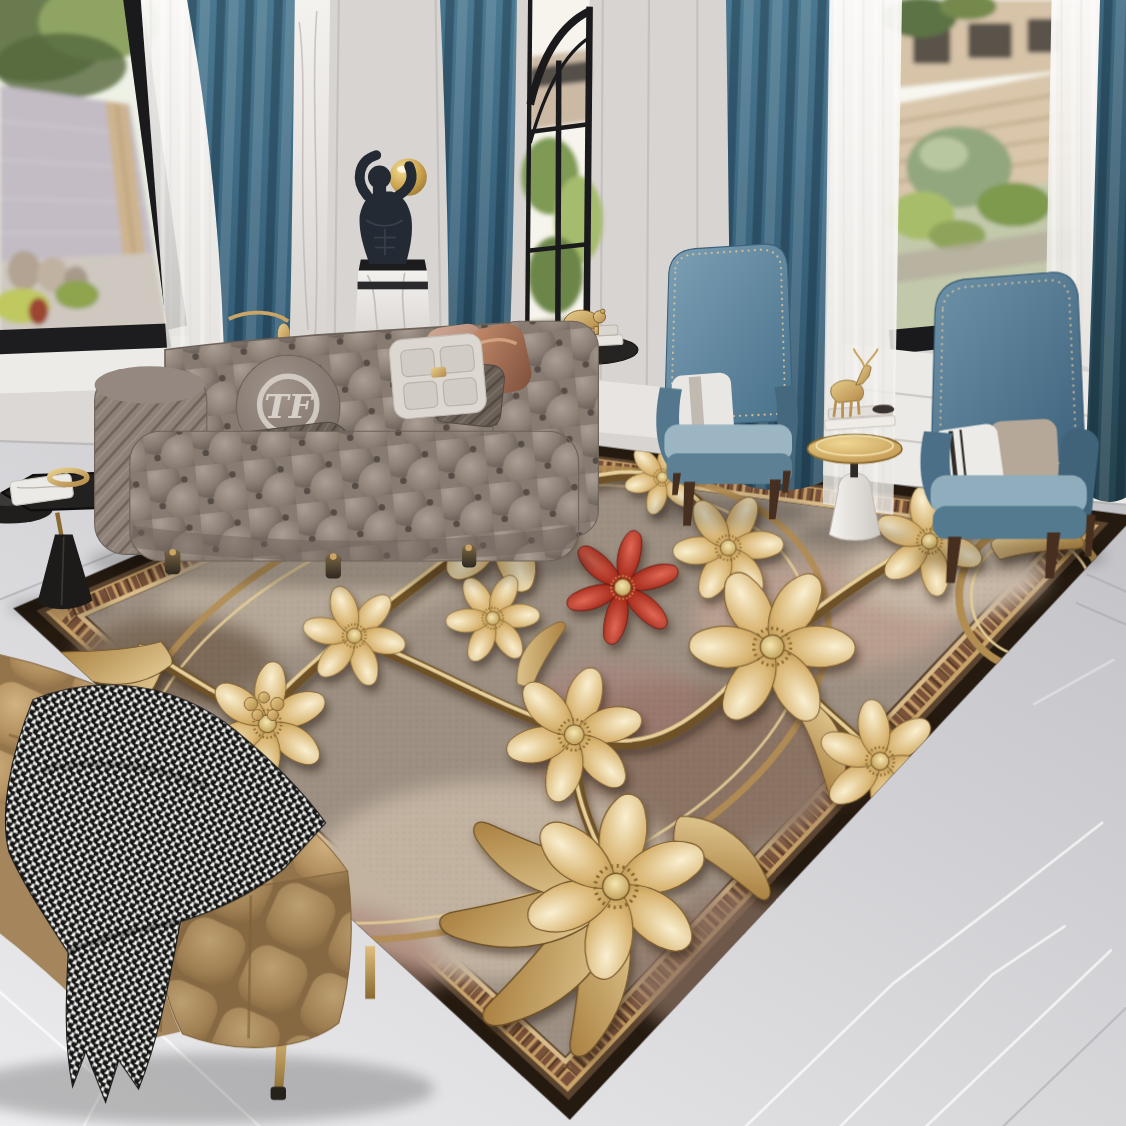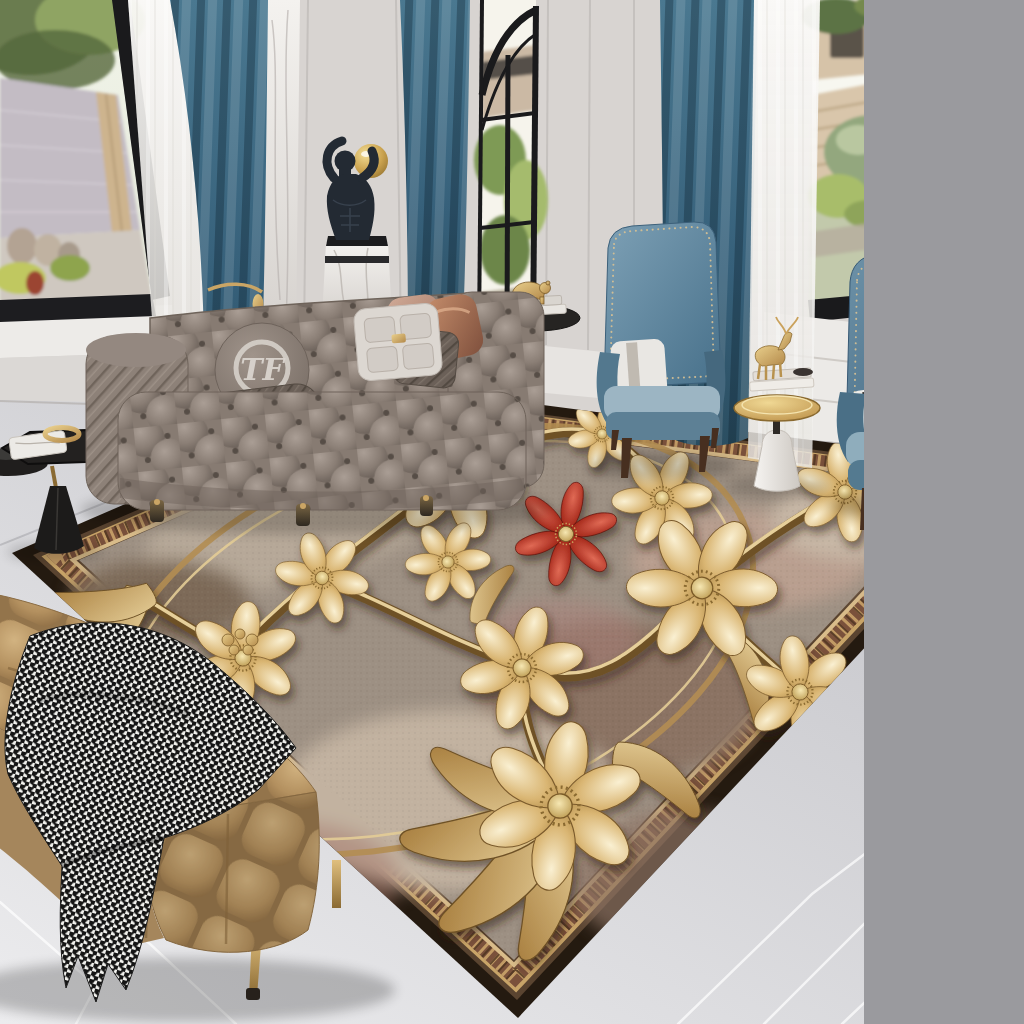--- a/index.html
+++ b/index.html
@@ -1,16 +1,16 @@
 <!DOCTYPE html>
 <html style="--wall: #d8d4d1; --wall_shadow: #c7c3c0; --trim_white: #edebe8; --window_frame: #1a1a1c; --sky: #f4f6ec; --foliage: #7d9552; --foliage_dark: #55683c; --fence_stone: #c3bcc4; --fence_wood: #d4c0a4; --lawn: #c2c9ab; --sheer: #f5f4f1; --curtain_teal: #42708a; --curtain_teal_dark: #2b4e61; --marble_floor: #d9d9db; --marble_floor_dark: #bfbfc4; --marble_vein: #ffffff; --floor_seam: #a6a6ab; --sofa_gray: #8d8178; --sofa_gray_dark: #6e635a; --pillow_white: #dcd7d1; --pillow_dark: #6b6058; --pillow_copper: #b97f5f; --pillow_blush: #c9a28e; --chair_blue: #5f8399; --chair_blue_dark: #3f637b; --chair_seat: #9cb5c3; --chair_leg_brown: #472f20; --nailhead_gold: #d8c193; --statue_black: #232a33; --pedestal_marble: #efece9; --sphere_gold: #d4b166; --table_black: #232120; --table_gold: #cfa75d; --cone_white: #f1efec; --bench_tan: #b3905f; --bench_tan_dark: #9c7a4e; --throw_white: #f2f2ee; --throw_black: #151515; --leg_gold: #c9a765; --rug_field: #9d9083; --rug_field_light: #c0b1a0; --rug_field_rose: #ab7f74; --rug_border_brown: #7a513b; --rug_binding: #241a10; --gold: #c9a464; --gold_light: #f0e2bc; --gold_deep: #8a6531; --red_flower: #a62a1c; --red_flower_light: #d95848;"><head>
 <meta charset="utf-8">
 <style>
   html,body{margin:0;padding:0;background:#9a9a9e;}
-  .stage{position:relative;width:864px;height:1024px;overflow:hidden;background:var(--wall,#d8d4d1);font-family:"DejaVu Sans",sans-serif;}
+  .stage{position:relative;width:1024px;height:1024px;overflow:hidden;background:var(--wall,#d8d4d1);font-family:"DejaVu Sans",sans-serif;}
   svg{display:block;width:1024px;height:1024px;}
   .mono{font-family:"DejaVu Serif",serif;font-style:italic;font-weight:bold;}
 </style>
 </head>
 <body>
 
 <div class="stage">
 <svg viewBox="0 0 1024 1024">
 <defs>
   <linearGradient id="wallG" x1="0" y1="0" x2="0" y2="1">

